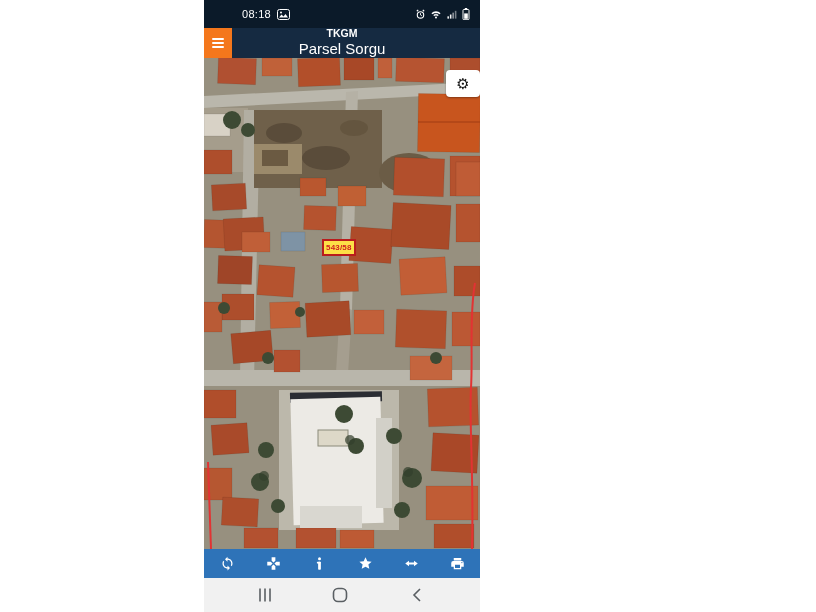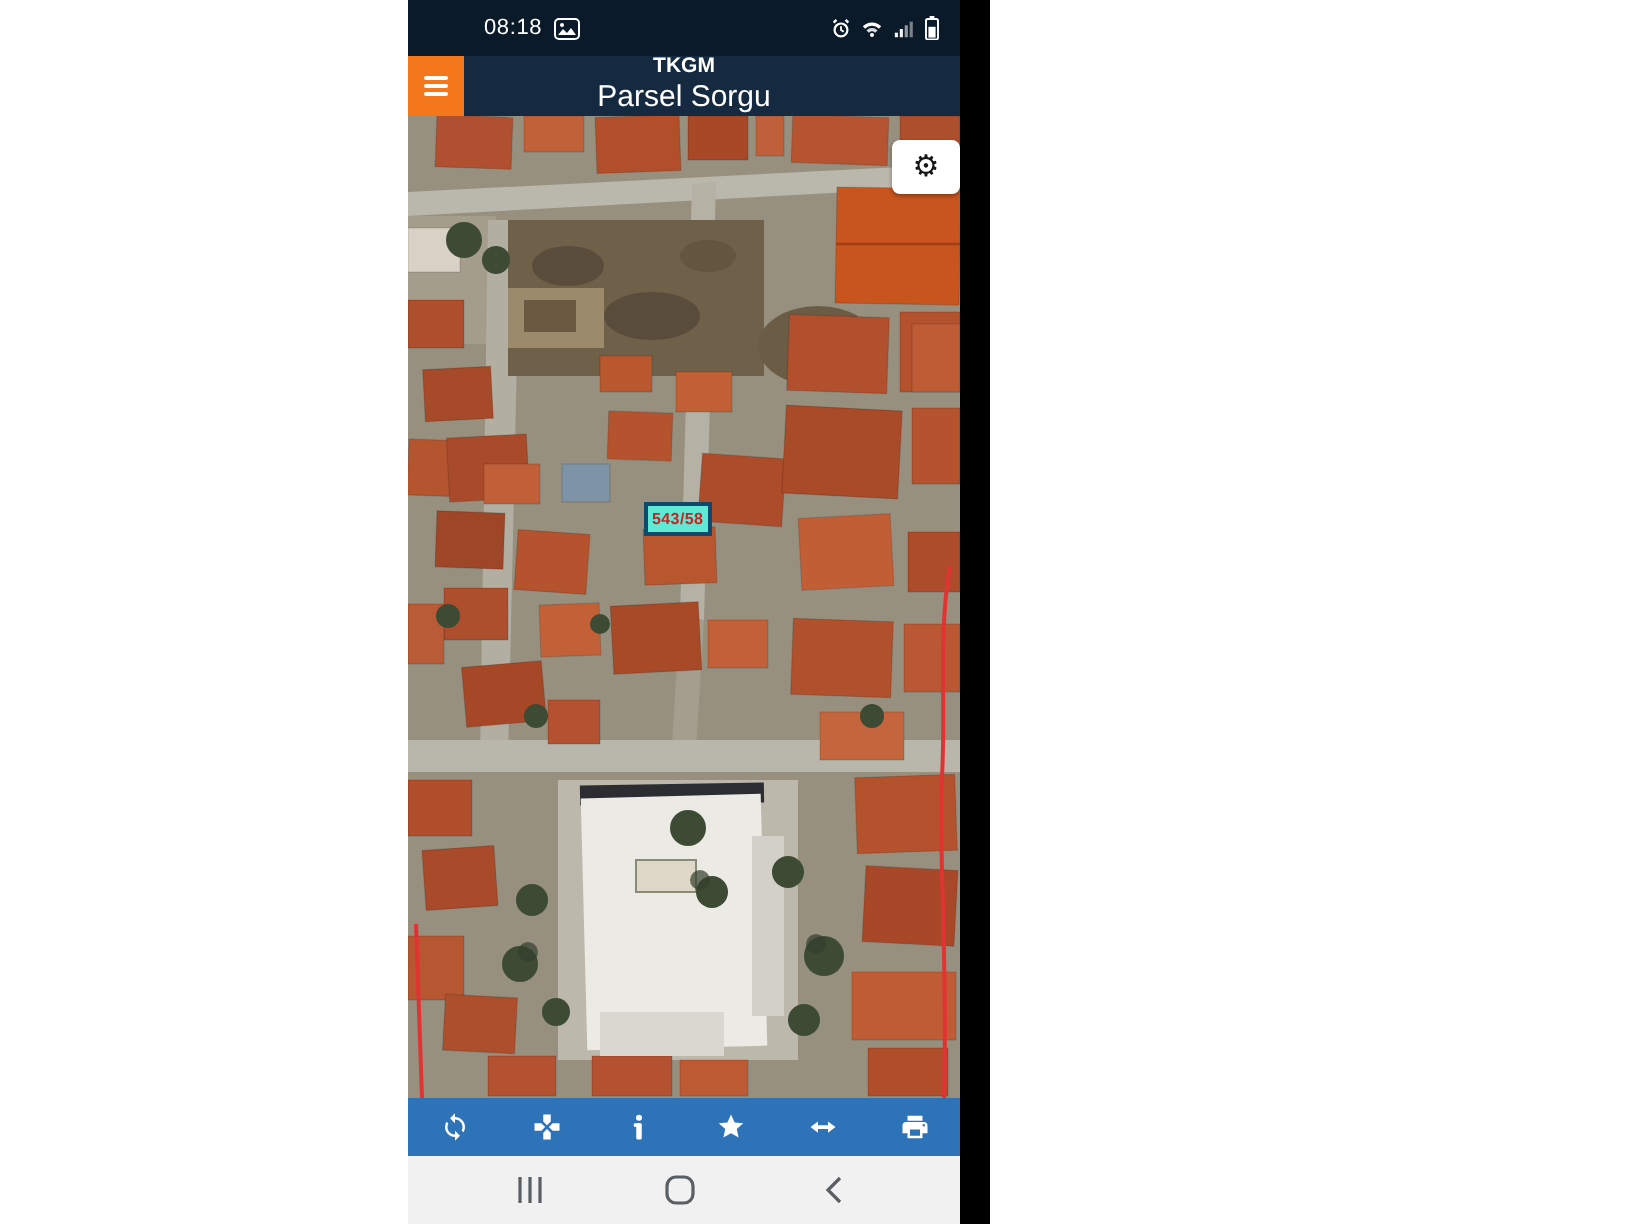--- a/index.html
+++ b/index.html
@@ -1,18 +1,18 @@
 <!DOCTYPE html>
 <html><head>
 <meta charset="utf-8">
 <style>
   html,body{margin:0;padding:0;background:#fff;}
   .canvas{position:relative;width:816px;height:612px;background:#ffffff;overflow:hidden;
           font-family:"Liberation Sans","DejaVu Sans",sans-serif;}
-  .phone{position:absolute;left:204px;top:0;width:276px;height:612px;background:#000;overflow:hidden;padding-left:15px;}
+  .phone{position:absolute;left:204px;top:0;width:276px;height:612px;background:#000;overflow:hidden;}
 
   
   .status-bar{position:absolute;top:0;left:0;width:276px;height:28px;background:#0b1a29;
               display:flex;align-items:center;color:#fff;}
   .status-time{margin-left:38px;font-size:11px;letter-spacing:.3px;}
   .status-shot{margin-left:6px;display:flex;align-items:center;}
   .status-right{margin-left:auto;margin-right:10px;display:flex;align-items:center;gap:4px;}
 
   
   .app-bar{position:absolute;top:28px;left:0;width:276px;height:30px;background:#152a41;}
@@ -24,22 +24,22 @@
   .app-title{font-size:10.5px;font-weight:bold;}
   .app-subtitle{font-size:15px;}
 
   
   .map{position:absolute;top:58px;left:0;width:276px;height:491px;overflow:hidden;background:#97907f;}
   .map svg{display:block;}
   .gear-btn{position:absolute;right:0;top:12px;width:34px;height:27px;background:#fff;border-radius:4px;
             display:flex;align-items:center;justify-content:center;box-shadow:0 1px 2px rgba(0,0,0,.35);cursor:pointer;}
   .gear-btn .g{font-size:15px;color:#161616;line-height:1;}
   .parcel-label{position:absolute;left:118px;top:181px;min-width:24px;height:13px;padding:0 2px;
-                background:#5eead4;border:2px solid #0c4a6e;color:#cf1f1f;font-size:8px;font-weight:bold;
-                display:flex;align-items:center;justify-content:center;letter-spacing:.2px;margin-top:12px;}
+                background:#fde047;border:2px solid #b91c1c;color:#cf1f1f;font-size:8px;font-weight:bold;
+                display:flex;align-items:center;justify-content:center;letter-spacing:.2px;}
 
   
   .toolbar{position:absolute;top:549px;left:0;width:276px;height:29px;background:#2e73b8;
            display:flex;justify-content:space-around;align-items:center;}
   .tool-btn{width:26px;height:26px;display:flex;align-items:center;justify-content:center;cursor:pointer;}
   .tool-btn svg{width:15px;height:15px;fill:#fff;}
 
   
   .navbar{position:absolute;top:578px;left:0;width:276px;height:34px;background:#f1f1f1;}
   .nav-btn{position:absolute;top:0;width:30px;height:34px;display:flex;align-items:center;justify-content:center;cursor:pointer;}

